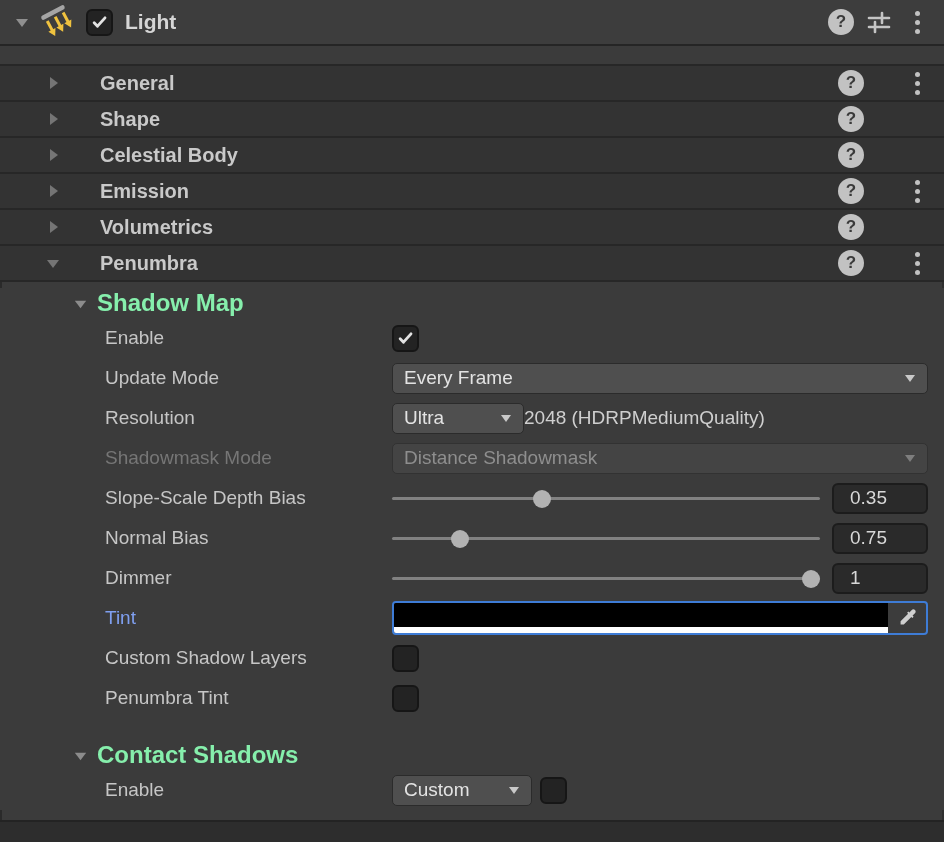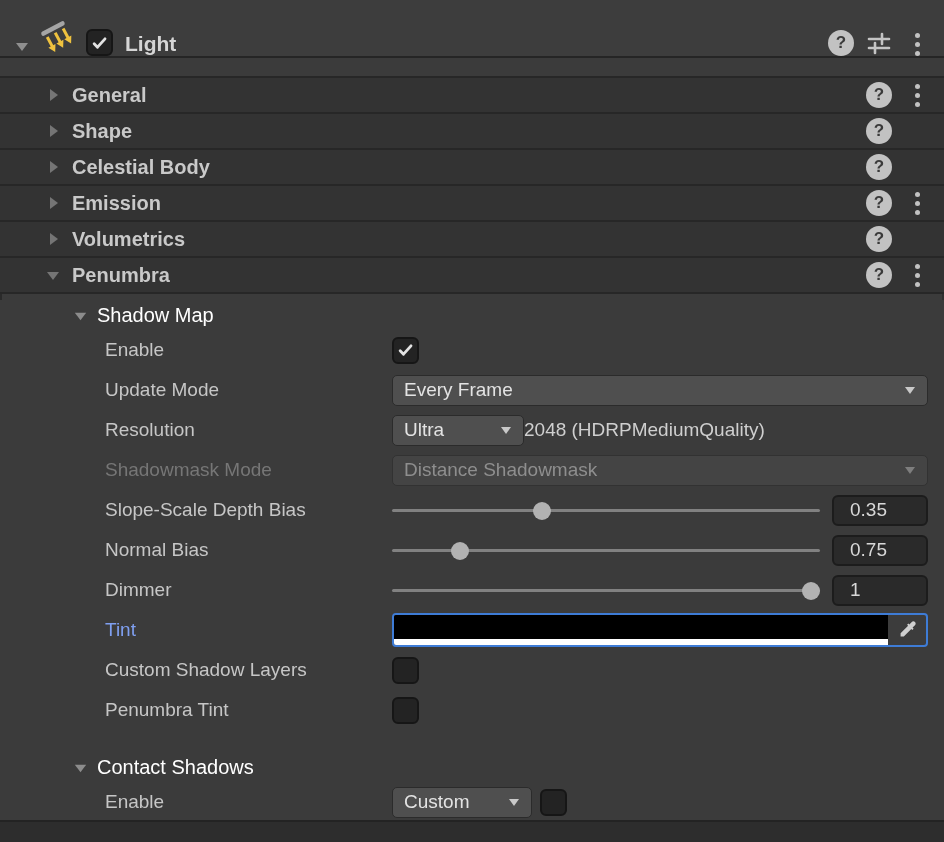--- a/index.html
+++ b/index.html
@@ -3,42 +3,42 @@
 <meta charset="utf-8">
 <style>
   html,body{margin:0;padding:0;background:#2a2a2a;}
   .panel{
     width:944px;height:842px;position:relative;background:#3B3B3B;
     font-family:"Liberation Sans",sans-serif;overflow:hidden;
     box-shadow:inset 2px 0 0 #2A2A2A, inset -2px 0 0 #2F2F2F;
   }
   
   .component-header{height:44px;background:#3D3D3D;border-bottom:2px solid #252525;
-    display:flex;align-items:flex-end;padding:12px 8px 0 12px;}
+    display:flex;align-items:center;padding:0 8px 0 12px;}
   .caret{width:20px;height:20px;display:flex;align-items:center;justify-content:center;flex:none;}
   .light-icon{width:36px;height:36px;margin-left:8px;flex:none;}
   .checkbox{width:27px;height:27px;background:#232323;border:2px solid #161616;border-radius:6px;
     display:flex;align-items:center;justify-content:center;box-sizing:border-box;flex:none;}
   .component-header .checkbox{margin-left:10px;}
   .title{margin-left:12px;font-size:21px;font-weight:bold;color:#D6D6D6;}
   .spacer{flex:1;}
   .icon-slot{width:38px;display:flex;align-items:center;justify-content:center;flex:none;}
   .help-circle{width:26px;height:26px;border-radius:50%;background:#C2C2C2;color:#3A3A3A;
     font-size:17px;font-weight:bold;display:flex;align-items:center;justify-content:center;}
   .kebab{display:flex;flex-direction:column;gap:4px;}
   .kebab span{width:5px;height:5px;border-radius:50%;background:#C2C2C2;display:block;}
   
   .blank-strip{height:18px;background:#3B3B3B;border-bottom:2px solid #272727;}
   .section-row{height:34px;background:#333333;border-bottom:2px solid #272727;
-    display:flex;align-items:center;padding:0 8px 0 44px;}
+    display:flex;align-items:center;padding:0 8px 0 44px;gap:28px;}
   .section-row .label{margin-left:10px;font-size:20px;font-weight:bold;color:#C9C9C9;}
   
   .body{background:#3B3B3B;}
   .subsection-title{display:flex;align-items:center;padding-left:72px;height:30px;margin-top:6px;}
-  .subsection-title .label{margin-left:8px;font-size:20px;font-weight:normal;color:#ffffff;}
+  .subsection-title .label{margin-left:8px;font-size:24px;font-weight:bold;color:#86efac;}
   .prop-row{height:40px;display:flex;align-items:center;padding:0 16px 0 105px;}
   .prop-label{width:287px;flex:none;font-size:19px;color:#C6C6C6;}
   .prop-label.disabled{color:#767676;}
   .prop-label.accent{color:#7F9FF0;}
   .ctrl{flex:1;display:flex;align-items:center;min-width:0;}
   
   .dropdown{height:31px;background:#4F4F4F;border:1px solid #2B2B2B;border-radius:5px;
     display:flex;align-items:center;padding:0 10px 0 11px;box-sizing:border-box;
     font-size:19px;color:#E3E3E3;}
   .dropdown.full{flex:1;}

